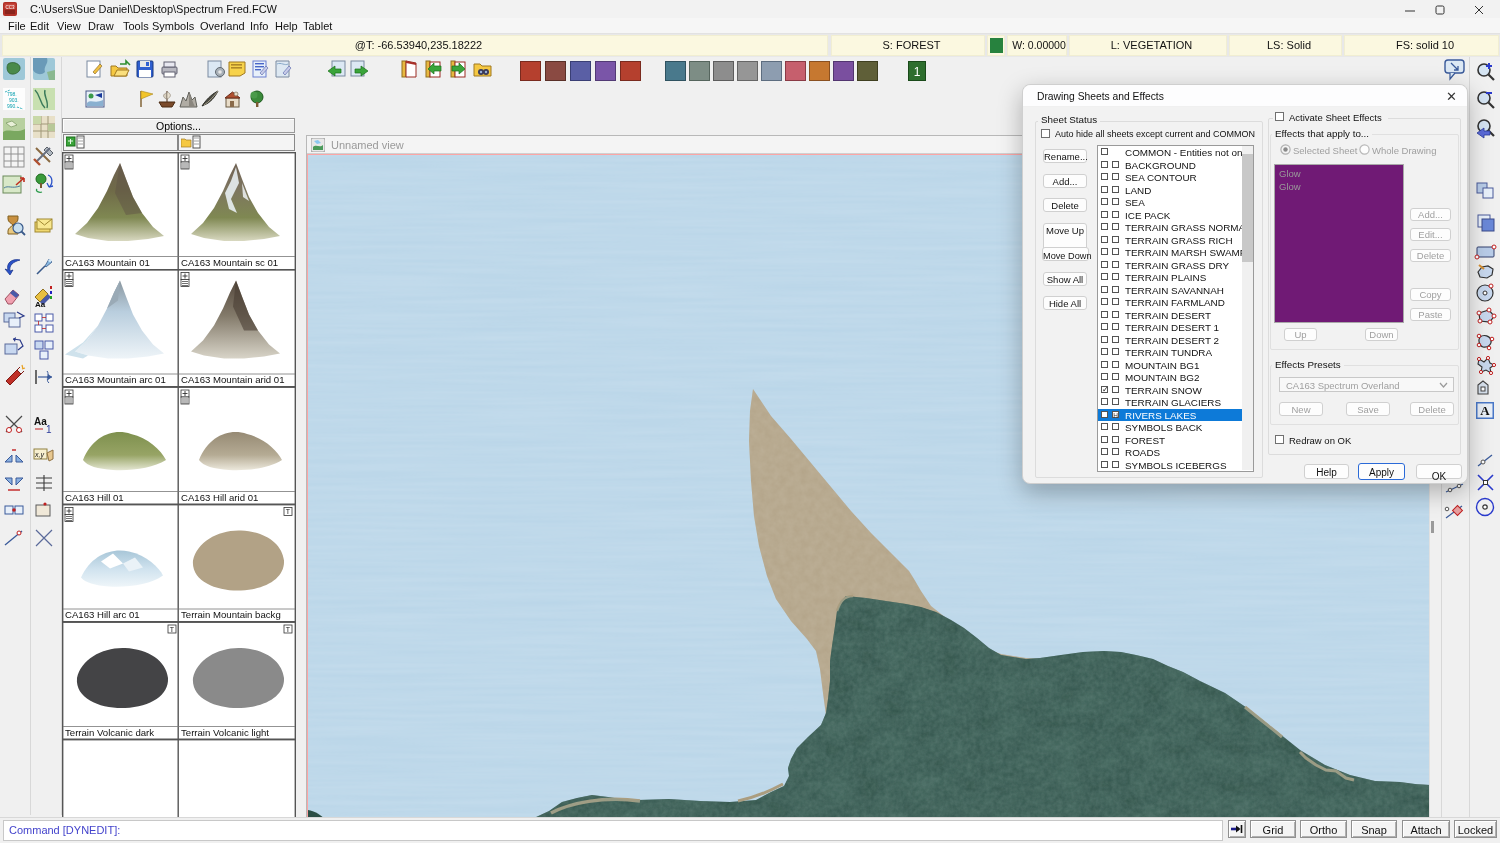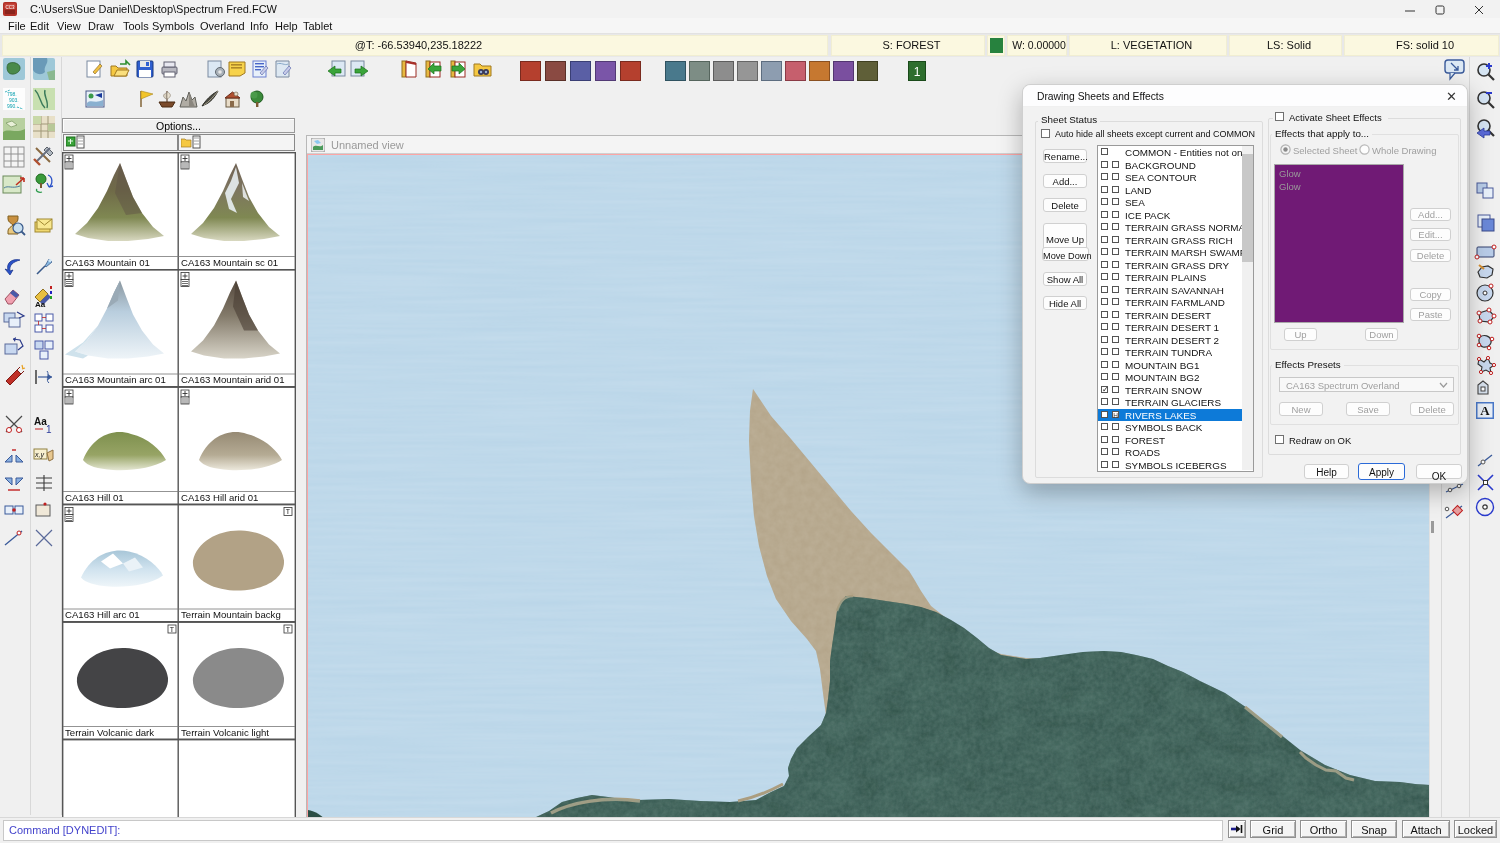--- a/index.html
+++ b/index.html
@@ -702,21 +702,21 @@
         <span class="txt">Drawing Sheets and Effects</span>
         <span class="x">✕</span>
       </div>
 <div class="grp" style="left:12px;top:36px;width:228px;height:357px"></div>
 <div class="grplabel" style="left:15px;top:29px">Sheet Status</div>
 <div class="cb" style="left:18px;top:44px"></div>
 <div style="position:absolute;left:32px;top:44px;font-size:9px;color:#111">Auto hide all sheets except current and COMMON</div>
 <div class="wbtn" style="left:20px;top:64px;width:44px;height:14px;padding-top:1px">Rename...</div>
 <div class="wbtn" style="left:20px;top:89px;width:44px;height:14px;padding-top:1px">Add...</div>
 <div class="wbtn" style="left:20px;top:113px;width:44px;height:14px;padding-top:1px">Delete</div>
-<div class="wbtn" style="left:20px;top:138px;width:44px;height:30px;padding-top:10px">Move Up</div>
+<div class="wbtn" style="left:20px;top:138px;width:44px;height:30px;padding-top:1px">Move Up</div>
 <div class="wbtn" style="left:19px;top:162px;width:47px;height:14px;padding-top:2.5px;font-size:9.2px;white-space:nowrap">Move Down</div>
 <div class="wbtn" style="left:20px;top:187px;width:44px;height:14px;padding-top:1px">Show All</div>
 <div class="wbtn" style="left:20px;top:211px;width:44px;height:14px;padding-top:1px">Hide All</div>
 <div class="sheetlist" id="slist">
         <div class="srow">
           <span class="c1"></span>
           <span class="t">COMMON - Entities not on</span>
         </div>
         <div class="srow">
           <span class="c1"></span>

